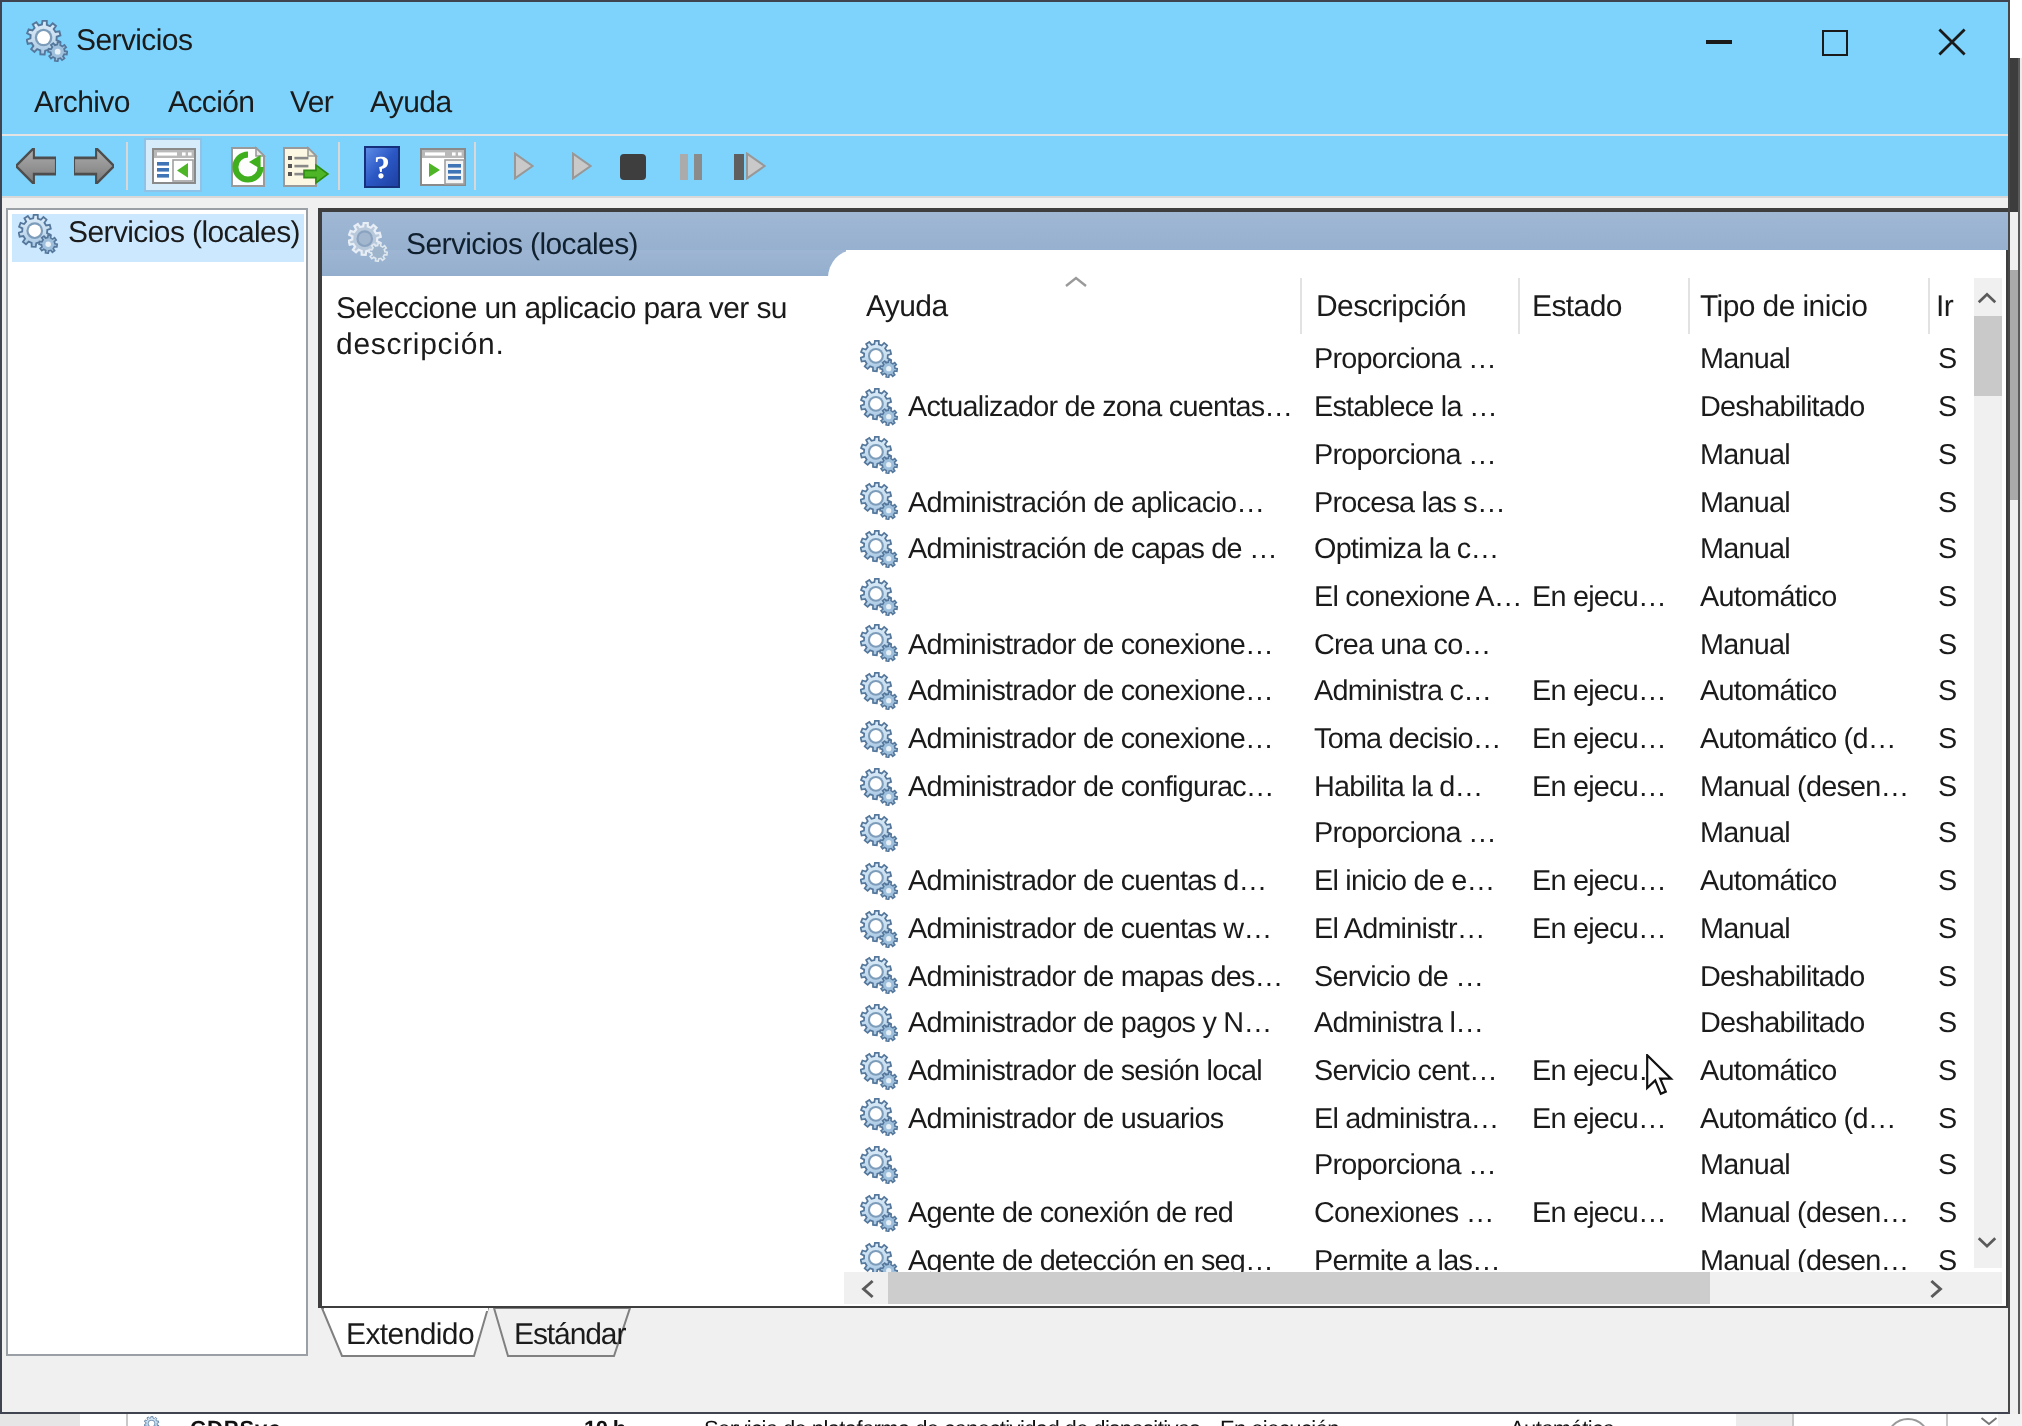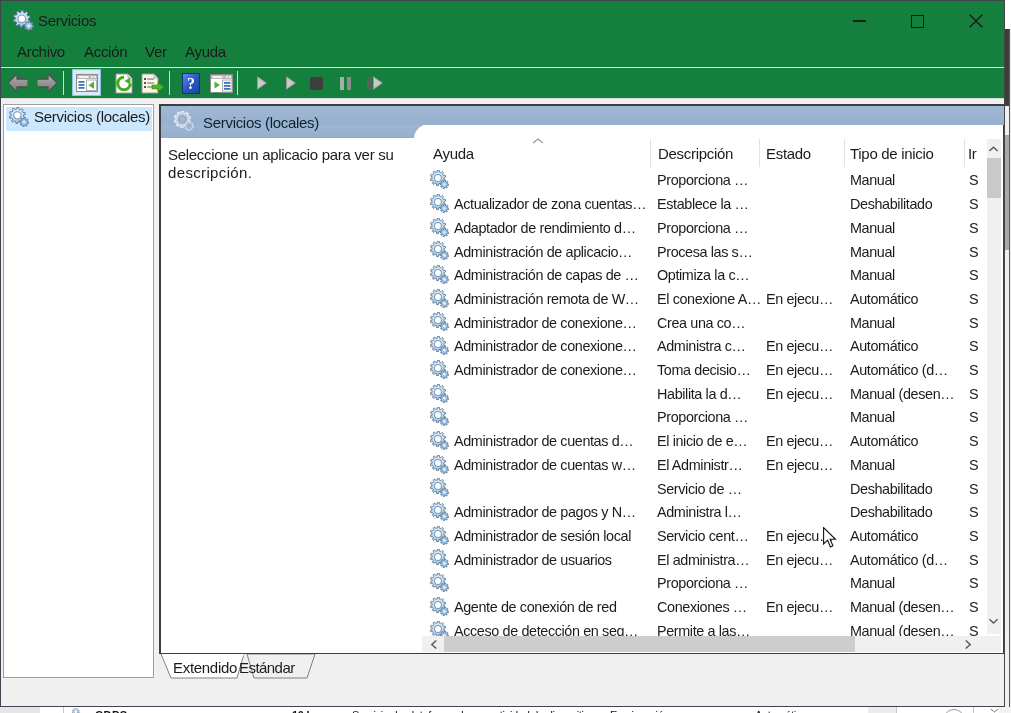--- a/index.html
+++ b/index.html
@@ -52,21 +52,21 @@
 <div class="txt" style="left:755px;top:2px;font-size:11px;color:#111">Automático</div>
 <div class="abs" style="left:868px;top:0;width:28px;height:6px;background:#ececec"></div>
 <div class="abs" style="left:896px;top:0;width:1px;height:6px;background:#c9c9c9"></div>
 <div class="abs" style="left:943px;top:1.5px;width:20px;height:20px;border:1.5px solid #9a9a9a;border-radius:50%;background:#fff"></div>
 <div class="abs" style="left:973px;top:0;width:1px;height:6px;background:#c9c9c9"></div>
 <svg class="abs" style="left:990px;top:1px" width="9" height="5" viewBox="0 0 12 6">
       <path d="M1,1 L6,5 L11,1" fill="none" stroke="#777" stroke-width="1.3"></path>
     </svg>
 <div class="abs" style="left:999px;top:0;width:12px;height:6px;background:#f3f3f3"></div>
 </div>
-<div class="abs" style="left:0;top:0;width:1005px;height:707px;background:#15803d;overflow:hidden;border-left:1px solid #3f4450;border-top:1.5px solid #3f4450;border-bottom:1px solid #3f4450;border-right:1px solid #474747;box-sizing:border-box">
+<div class="abs" style="left:0;top:0;width:1005px;height:707px;background:#7dd3fc;overflow:hidden;border-left:1px solid #3f4450;border-top:1.5px solid #3f4450;border-bottom:1px solid #3f4450;border-right:1px solid #474747;box-sizing:border-box">
 <svg class="abs" style="left:12px;top:9px" width="21" height="21" viewBox="0 0 22 22">
       <use href="#gear"></use>
     </svg>
 <div class="txt" style="left:37px;top:11px">Servicios</div>
 <div class="abs" style="left:852px;top:19px;width:13px;height:1.5px;background:#1a1a1a"></div>
 <div class="abs" style="left:909.5px;top:14px;width:11px;height:11px;border:1.2px solid #1a1a1a"></div>
 <svg class="abs" style="left:968px;top:13px" width="14" height="14" viewBox="0 0 14 14">
       <path d="M0.7,0.7 L13.3,13.3 M13.3,0.7 L0.7,13.3" stroke="#1a1a1a" stroke-width="1.4"></path>
     </svg>
 <div class="txt" style="left:16px;top:42px">Archivo</div>
@@ -199,42 +199,40 @@
 <svg class="abs" style="left:8px;top:26.9px" width="19" height="19" viewBox="0 0 22 22">
         <use href="#gear"></use>
       </svg>
 <div class="rtxt" style="left:32px;top:29.1px">Actualizador de zona cuentas…</div>
 <div class="rtxt" style="left:235px;top:29.1px">Establece la …</div>
 <div class="rtxt" style="left:428px;top:29.1px">Deshabilitado</div>
 <div class="rtxt" style="left:547px;top:29.1px">S</div>
 <svg class="abs" style="left:8px;top:50.6px" width="19" height="19" viewBox="0 0 22 22">
         <use href="#gear"></use>
       </svg>
-<div class="rtxt" style="left:32px;top:52.8px">Adaptador de rendimiento d…</div>
 <div class="rtxt" style="left:235px;top:52.8px">Proporciona …</div>
 <div class="rtxt" style="left:428px;top:52.8px">Manual</div>
 <div class="rtxt" style="left:547px;top:52.8px">S</div>
 <svg class="abs" style="left:8px;top:74.3px" width="19" height="19" viewBox="0 0 22 22">
         <use href="#gear"></use>
       </svg>
 <div class="rtxt" style="left:32px;top:76.5px">Administración de aplicacio…</div>
 <div class="rtxt" style="left:235px;top:76.5px">Procesa las s…</div>
 <div class="rtxt" style="left:428px;top:76.5px">Manual</div>
 <div class="rtxt" style="left:547px;top:76.5px">S</div>
 <svg class="abs" style="left:8px;top:98.0px" width="19" height="19" viewBox="0 0 22 22">
         <use href="#gear"></use>
       </svg>
 <div class="rtxt" style="left:32px;top:100.2px">Administración de capas de …</div>
 <div class="rtxt" style="left:235px;top:100.2px">Optimiza la c…</div>
 <div class="rtxt" style="left:428px;top:100.2px">Manual</div>
 <div class="rtxt" style="left:547px;top:100.2px">S</div>
 <svg class="abs" style="left:8px;top:121.7px" width="19" height="19" viewBox="0 0 22 22">
         <use href="#gear"></use>
       </svg>
-<div class="rtxt" style="left:32px;top:123.9px">Administración remota de W…</div>
 <div class="rtxt" style="left:235px;top:123.9px">El conexione A…</div>
 <div class="rtxt" style="left:344px;top:123.9px">En ejecu…</div>
 <div class="rtxt" style="left:428px;top:123.9px">Automático</div>
 <div class="rtxt" style="left:547px;top:123.9px">S</div>
 <svg class="abs" style="left:8px;top:145.4px" width="19" height="19" viewBox="0 0 22 22">
         <use href="#gear"></use>
       </svg>
 <div class="rtxt" style="left:32px;top:147.6px">Administrador de conexione…</div>
 <div class="rtxt" style="left:235px;top:147.6px">Crea una co…</div>
 <div class="rtxt" style="left:428px;top:147.6px">Manual</div>
@@ -251,20 +249,21 @@
         <use href="#gear"></use>
       </svg>
 <div class="rtxt" style="left:32px;top:195.0px">Administrador de conexione…</div>
 <div class="rtxt" style="left:235px;top:195.0px">Toma decisio…</div>
 <div class="rtxt" style="left:344px;top:195.0px">En ejecu…</div>
 <div class="rtxt" style="left:428px;top:195.0px">Automático (d…</div>
 <div class="rtxt" style="left:547px;top:195.0px">S</div>
 <svg class="abs" style="left:8px;top:216.5px" width="19" height="19" viewBox="0 0 22 22">
         <use href="#gear"></use>
       </svg>
+<div class="rtxt" style="left:32px;top:218.7px">Administrador de configurac…</div>
 <div class="rtxt" style="left:235px;top:218.7px">Habilita la d…</div>
 <div class="rtxt" style="left:344px;top:218.7px">En ejecu…</div>
 <div class="rtxt" style="left:428px;top:218.7px">Manual (desen…</div>
 <div class="rtxt" style="left:547px;top:218.7px">S</div>
 <svg class="abs" style="left:8px;top:240.2px" width="19" height="19" viewBox="0 0 22 22">
         <use href="#gear"></use>
       </svg>
 <div class="rtxt" style="left:235px;top:242.4px">Proporciona …</div>
 <div class="rtxt" style="left:428px;top:242.4px">Manual</div>
 <div class="rtxt" style="left:547px;top:242.4px">S</div>
@@ -280,20 +279,21 @@
         <use href="#gear"></use>
       </svg>
 <div class="rtxt" style="left:32px;top:289.8px">Administrador de cuentas w…</div>
 <div class="rtxt" style="left:235px;top:289.8px">El Administr…</div>
 <div class="rtxt" style="left:344px;top:289.8px">En ejecu…</div>
 <div class="rtxt" style="left:428px;top:289.8px">Manual</div>
 <div class="rtxt" style="left:547px;top:289.8px">S</div>
 <svg class="abs" style="left:8px;top:311.3px" width="19" height="19" viewBox="0 0 22 22">
         <use href="#gear"></use>
       </svg>
+<div class="rtxt" style="left:32px;top:313.5px">Administrador de mapas des…</div>
 <div class="rtxt" style="left:235px;top:313.5px">Servicio de …</div>
 <div class="rtxt" style="left:428px;top:313.5px">Deshabilitado</div>
 <div class="rtxt" style="left:547px;top:313.5px">S</div>
 <svg class="abs" style="left:8px;top:335.0px" width="19" height="19" viewBox="0 0 22 22">
         <use href="#gear"></use>
       </svg>
 <div class="rtxt" style="left:32px;top:337.2px">Administrador de pagos y N…</div>
 <div class="rtxt" style="left:235px;top:337.2px">Administra l…</div>
 <div class="rtxt" style="left:428px;top:337.2px">Deshabilitado</div>
 <div class="rtxt" style="left:547px;top:337.2px">S</div>
@@ -323,21 +323,21 @@
         <use href="#gear"></use>
       </svg>
 <div class="rtxt" style="left:32px;top:432.0px">Agente de conexión de red</div>
 <div class="rtxt" style="left:235px;top:432.0px">Conexiones …</div>
 <div class="rtxt" style="left:344px;top:432.0px">En ejecu…</div>
 <div class="rtxt" style="left:428px;top:432.0px">Manual (desen…</div>
 <div class="rtxt" style="left:547px;top:432.0px">S</div>
 <svg class="abs" style="left:8px;top:453.5px" width="19" height="19" viewBox="0 0 22 22">
         <use href="#gear"></use>
       </svg>
-<div class="rtxt" style="left:32px;top:455.7px">Acceso de detección en seg…</div>
+<div class="rtxt" style="left:32px;top:455.7px">Agente de detección en seg…</div>
 <div class="rtxt" style="left:235px;top:455.7px">Permite a las…</div>
 <div class="rtxt" style="left:428px;top:455.7px">Manual (desen…</div>
 <div class="rtxt" style="left:547px;top:455.7px">S</div>
 </div>
 <div class="abs" style="left:986px;top:138px;width:14px;height:495px;background:#f0f0f0"></div>
 <svg class="abs" style="left:987px;top:144px" width="11" height="8" viewBox="0 0 12 7">
       <path d="M1.5,5.8 L6,1.5 L10.5,5.8" fill="none" stroke="#5a5a5a" stroke-width="1.5"></path>
     </svg>
 <svg class="abs" style="left:987px;top:616px" width="11" height="8" viewBox="0 0 12 7">
       <path d="M1.5,1.5 L6,5.8 L10.5,1.5" fill="none" stroke="#5a5a5a" stroke-width="1.5"></path>
@@ -350,16 +350,16 @@
 <svg class="abs" style="left:963px;top:638px" width="8" height="11" viewBox="0 0 8 11">
       <path d="M1.7,1.5 L6.2,5.5 L1.7,9.5" fill="none" stroke="#5a5a5a" stroke-width="1.5"></path>
     </svg>
 <div class="abs" style="left:443px;top:635px;width:411px;height:16px;background:#cdcdcd"></div>
 <svg class="abs" style="left:156px;top:653px" width="165" height="25" viewBox="0 0 165 25">
       <path d="M4,0 L14,24 L80,24 L87,0 Z" fill="#fff" stroke="#808080" stroke-width="1"></path>
       <path d="M90,0 L97,24 L150,24 L158,0 Z" fill="#f0f0f0" stroke="#808080" stroke-width="1"></path>
       <rect x="5" y="0" width="82" height="1.5" fill="#fff"></rect>
     </svg>
 <div class="txt" style="left:172px;top:658px">Extendido</div>
-<div class="txt" style="left:238px;top:658px;letter-spacing:-0.55px">Estándar</div>
+<div class="txt" style="left:256px;top:658px;letter-spacing:-0.55px">Estándar</div>
 </div>
 <svg class="abs" style="left:823px;top:527px" width="14" height="21" viewBox="0 0 14 21">
  <path d="M0.6,0.6 L0.6,17 L4.6,13.2 L7.4,19.9 L9.9,18.8 L7.1,12.3 L12.5,12.3 Z" fill="#fff" stroke="#111" stroke-width="1.1" stroke-linejoin="miter"></path>
 </svg>
 </body></html>

